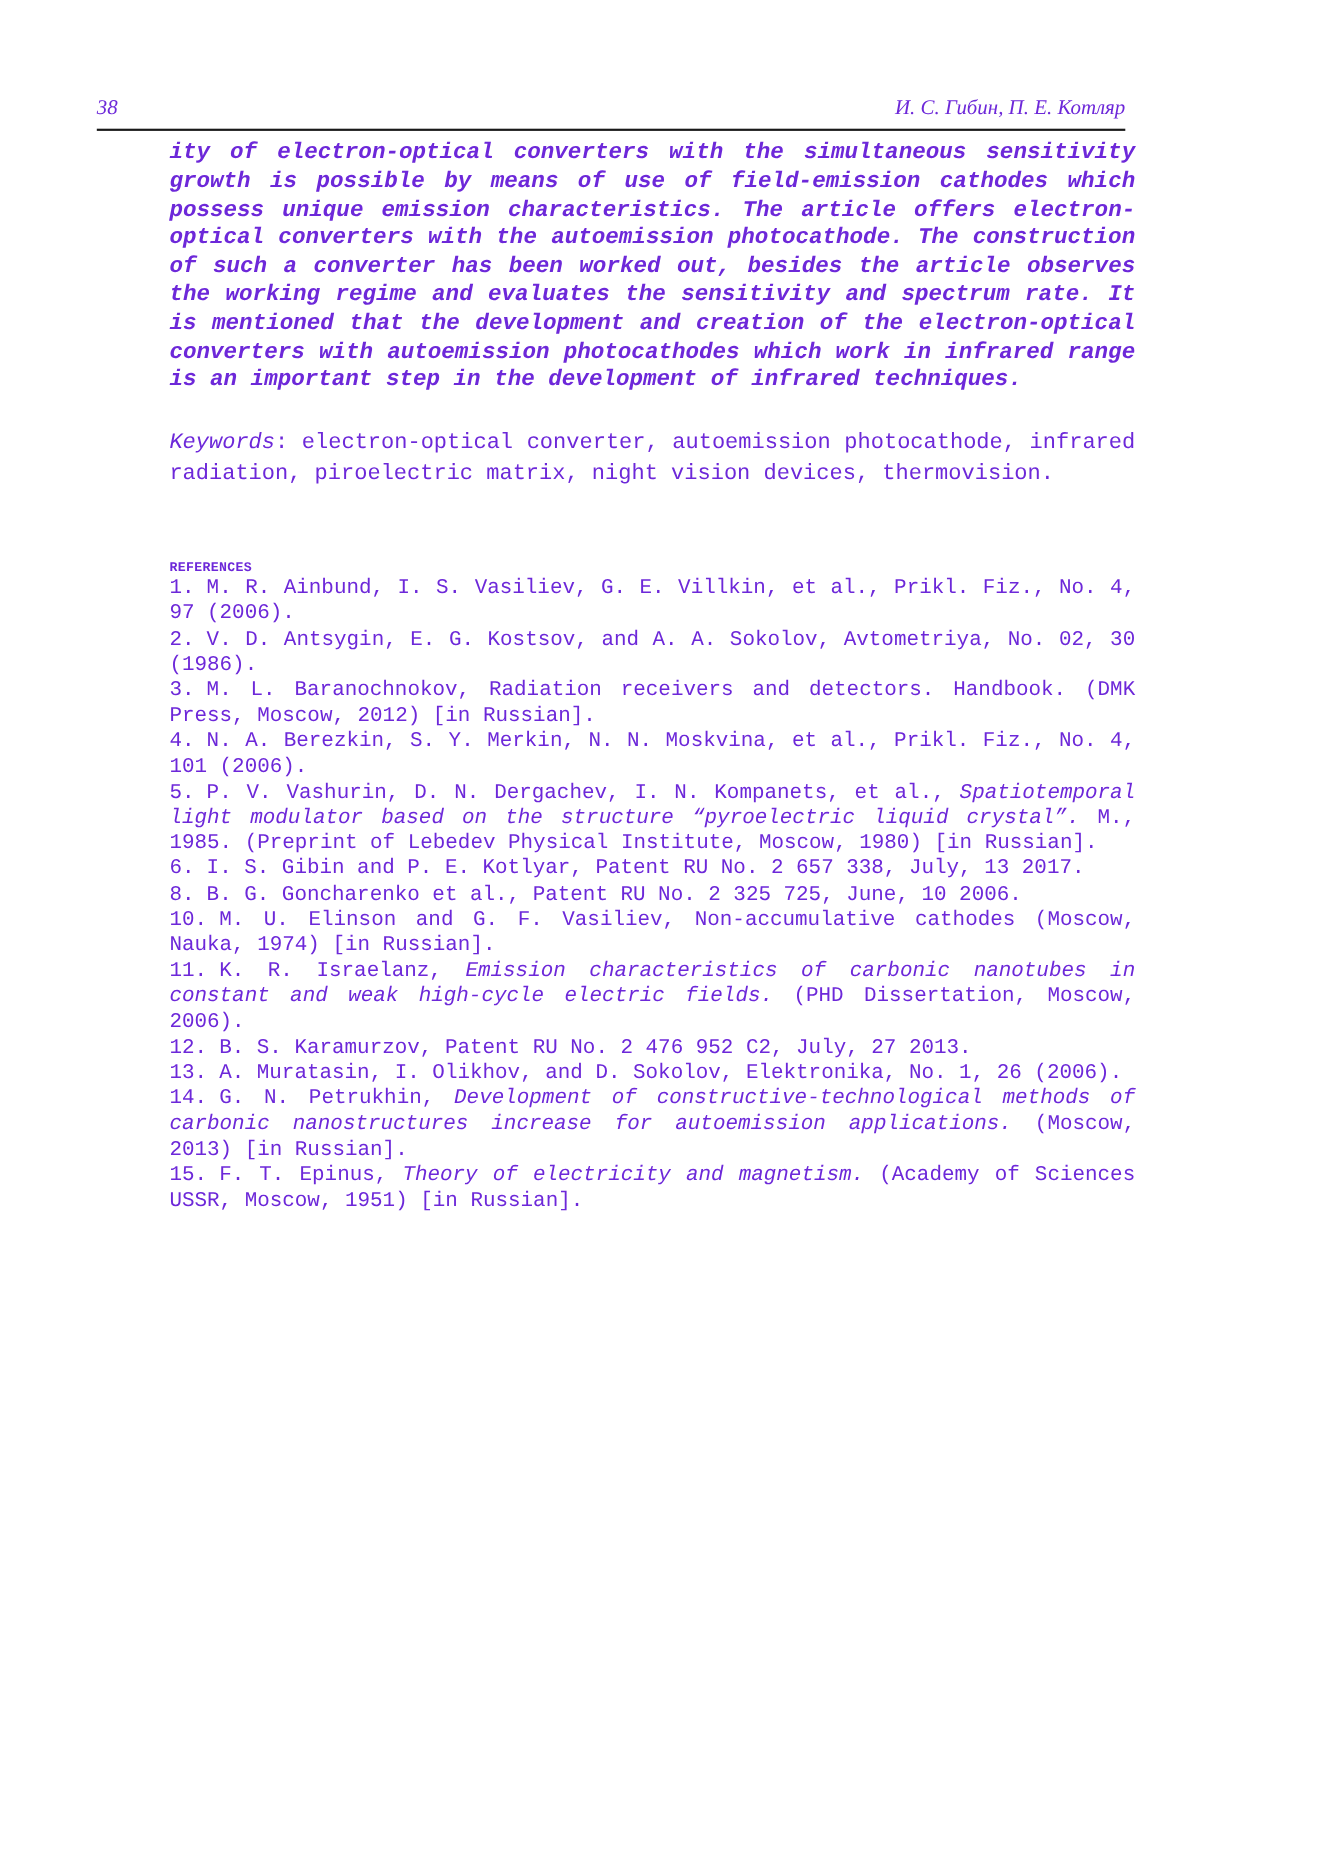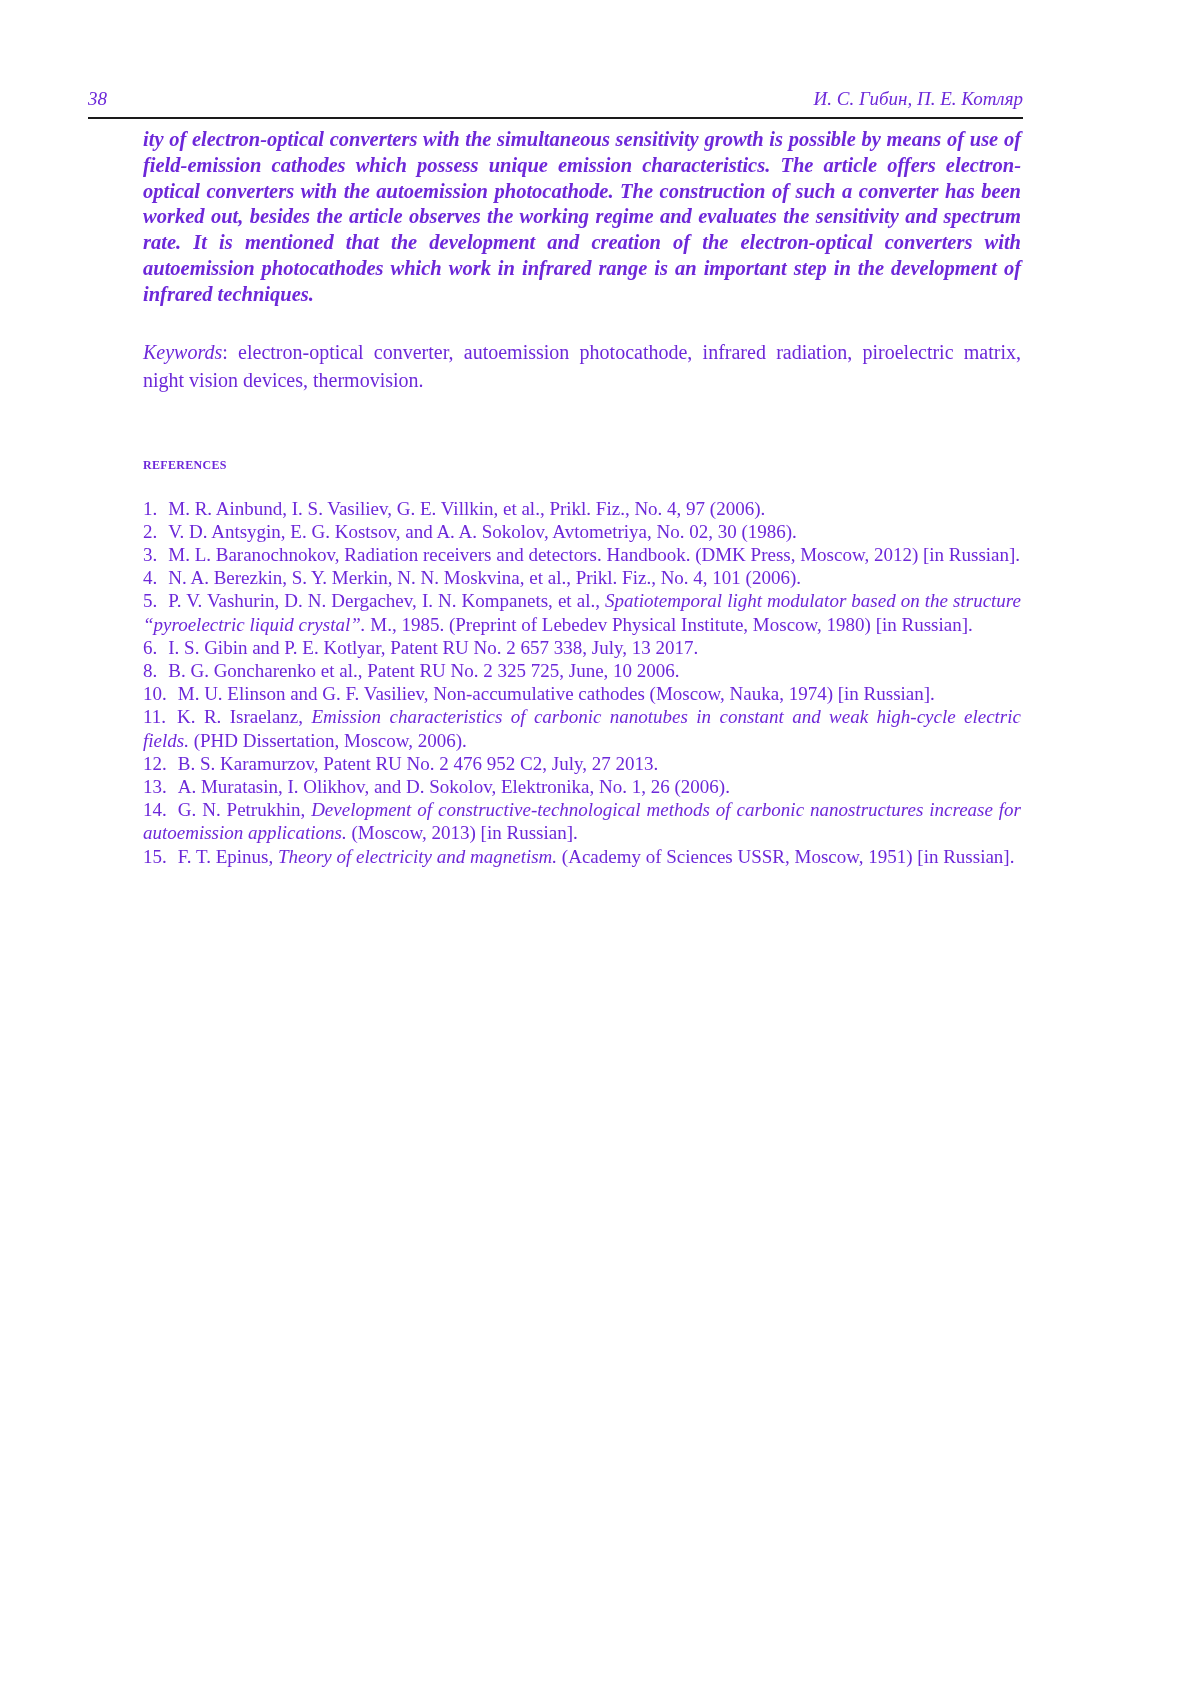--- a/index.html
+++ b/index.html
@@ -22,22 +22,23 @@
     justify-content: space-between;
     align-items: baseline;
     font-style: italic;
     font-size: 19px;
     padding-bottom: 7px;
     border-bottom: 2px solid #1a1a1a;
   }
   .content {
     position: absolute;
     top: 127px;
-    left: 143px;
+    left: 154px;
     width: 878px;
+    font-family: Liberation Mono, monospace;
   }
   .abstract {
     margin: 0;
     font-weight: bold;
     font-style: italic;
     font-size: 20.5px;
     line-height: 25.8px;
     text-align: justify;
   }
   .keywords {
@@ -46,21 +47,21 @@
     line-height: 28px;
     text-align: justify;
   }
   .kw-label { font-style: italic; }
   .ref-heading {
     margin: 64px 0 0 0;
     font-size: 12px;
     font-weight: bold;
     letter-spacing: 0.3px;
   }
-  .ref-list { margin-top: 24px; }
+  .ref-list { }
   .ref {
     margin: 0;
     font-size: 19px;
     line-height: 23.2px;
     text-align: justify;
   }
   .ref-num { margin-right: 11px; }
   .it { font-style: italic; }
   .b  { font-weight: bold; }
 </style>

